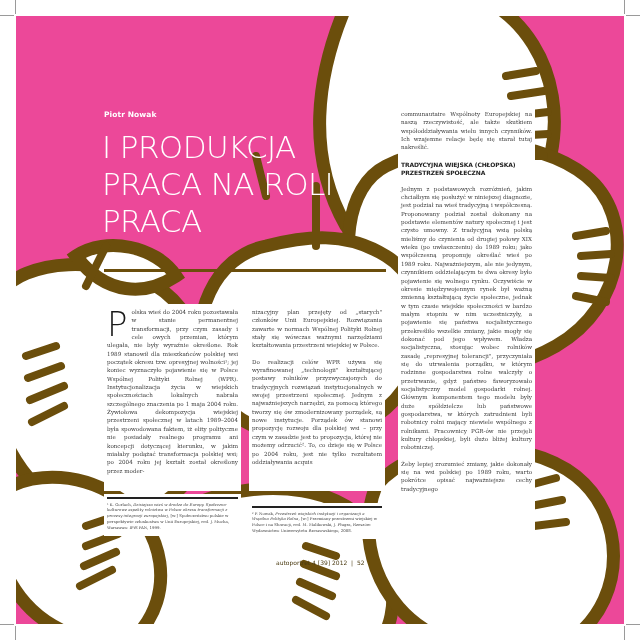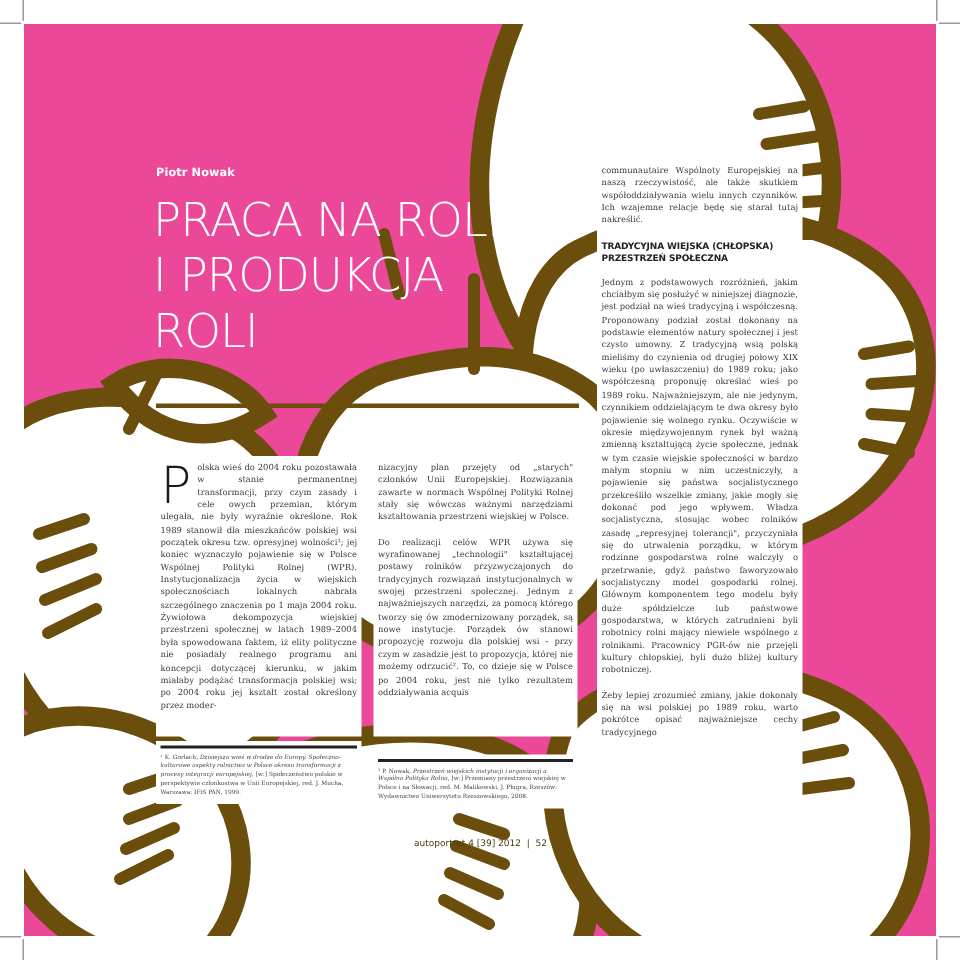--- a/index.html
+++ b/index.html
@@ -88,23 +88,23 @@
         <path d="M284 566 L316 580"></path>
         <path d="M280 584 L310 600"></path>
       <path d="M510 470 L540 462"></path>
         <path d="M515 490 L546 484"></path>
         <path d="M518 510 L550 506"></path>
     </g>
   </svg>
 
   <div class="author">Piotr Nowak</div>
   <h1 class="title">
+    <span>I PRODUKCJA</span>
     <span>PRACA NA ROLI</span>
-    <span>I PRODUKCJA</span>
-    <span>ROLI</span>
+    <span>PRACA</span>
   </h1>
   <div class="rule"></div>
 
   <div class="col col1">
     <span class="dropcap">P</span>
     <p>olska wieś do 2004 roku pozostawała w stanie permanentnej transformacji, przy czym zasady i cele owych przemian, którym ulegała, nie były wyraźnie określone. Rok 1989 stanowił dla mieszkańców polskiej wsi początek okresu tzw. opresyjnej wolności¹; jej koniec wyznaczyło pojawienie się w Polsce Wspólnej Polityki Rolnej (WPR). Instytucjonalizacja życia w wiejskich społecznościach lokalnych nabrała szczególnego znaczenia po 1 maja 2004 roku. Żywiołowa dekompozycja wiejskiej przestrzeni społecznej w latach 1989–2004 była spowodowana faktem, iż elity polityczne nie posiadały realnego programu ani koncepcji dotyczącej kierunku, w jakim miałaby podążać transformacja polskiej wsi; po 2004 roku jej kształt został określony przez moder-</p>
   </div>
 
   <div class="col col2">
     <p>nizacyjny plan przejęty od „starych" członków Unii Europejskiej. Rozwiązania zawarte w normach Wspólnej Polityki Rolnej stały się wówczas ważnymi narzędziami kształtowania przestrzeni wiejskiej w Polsce.</p>

